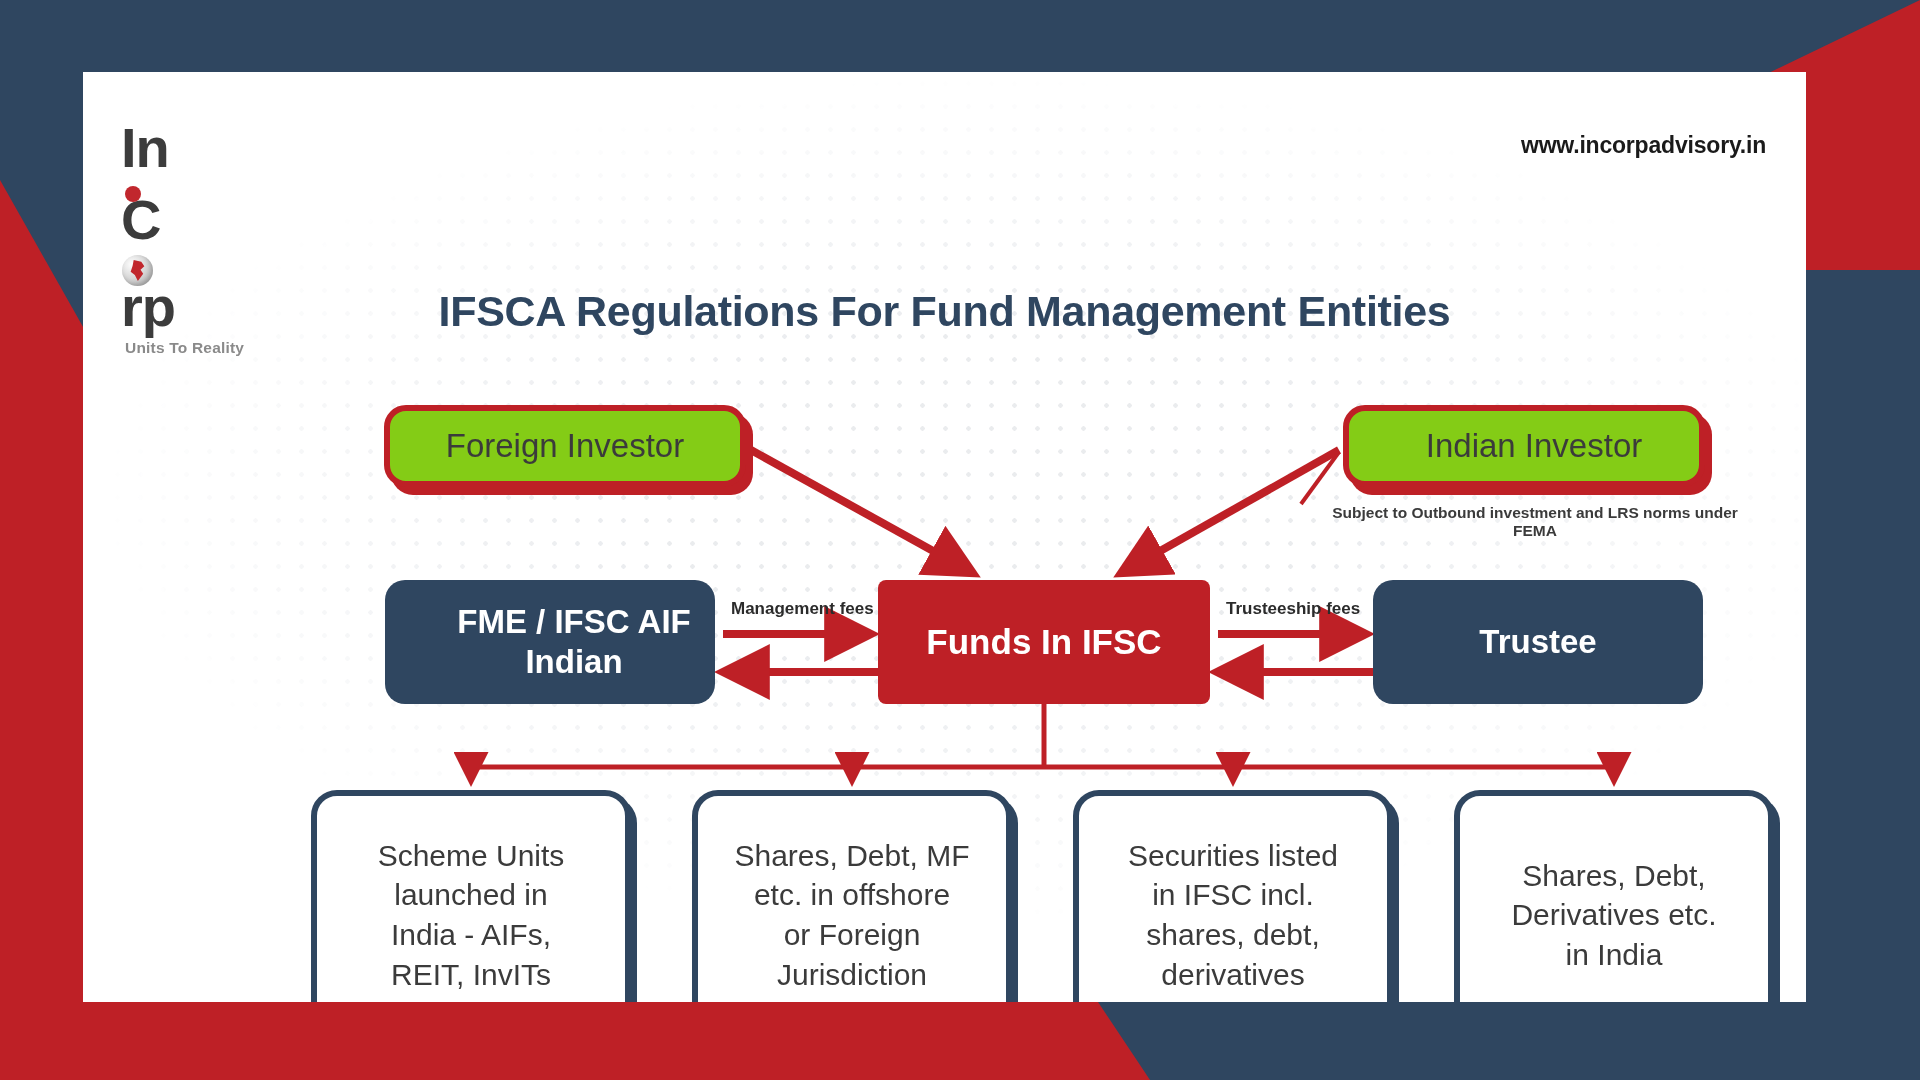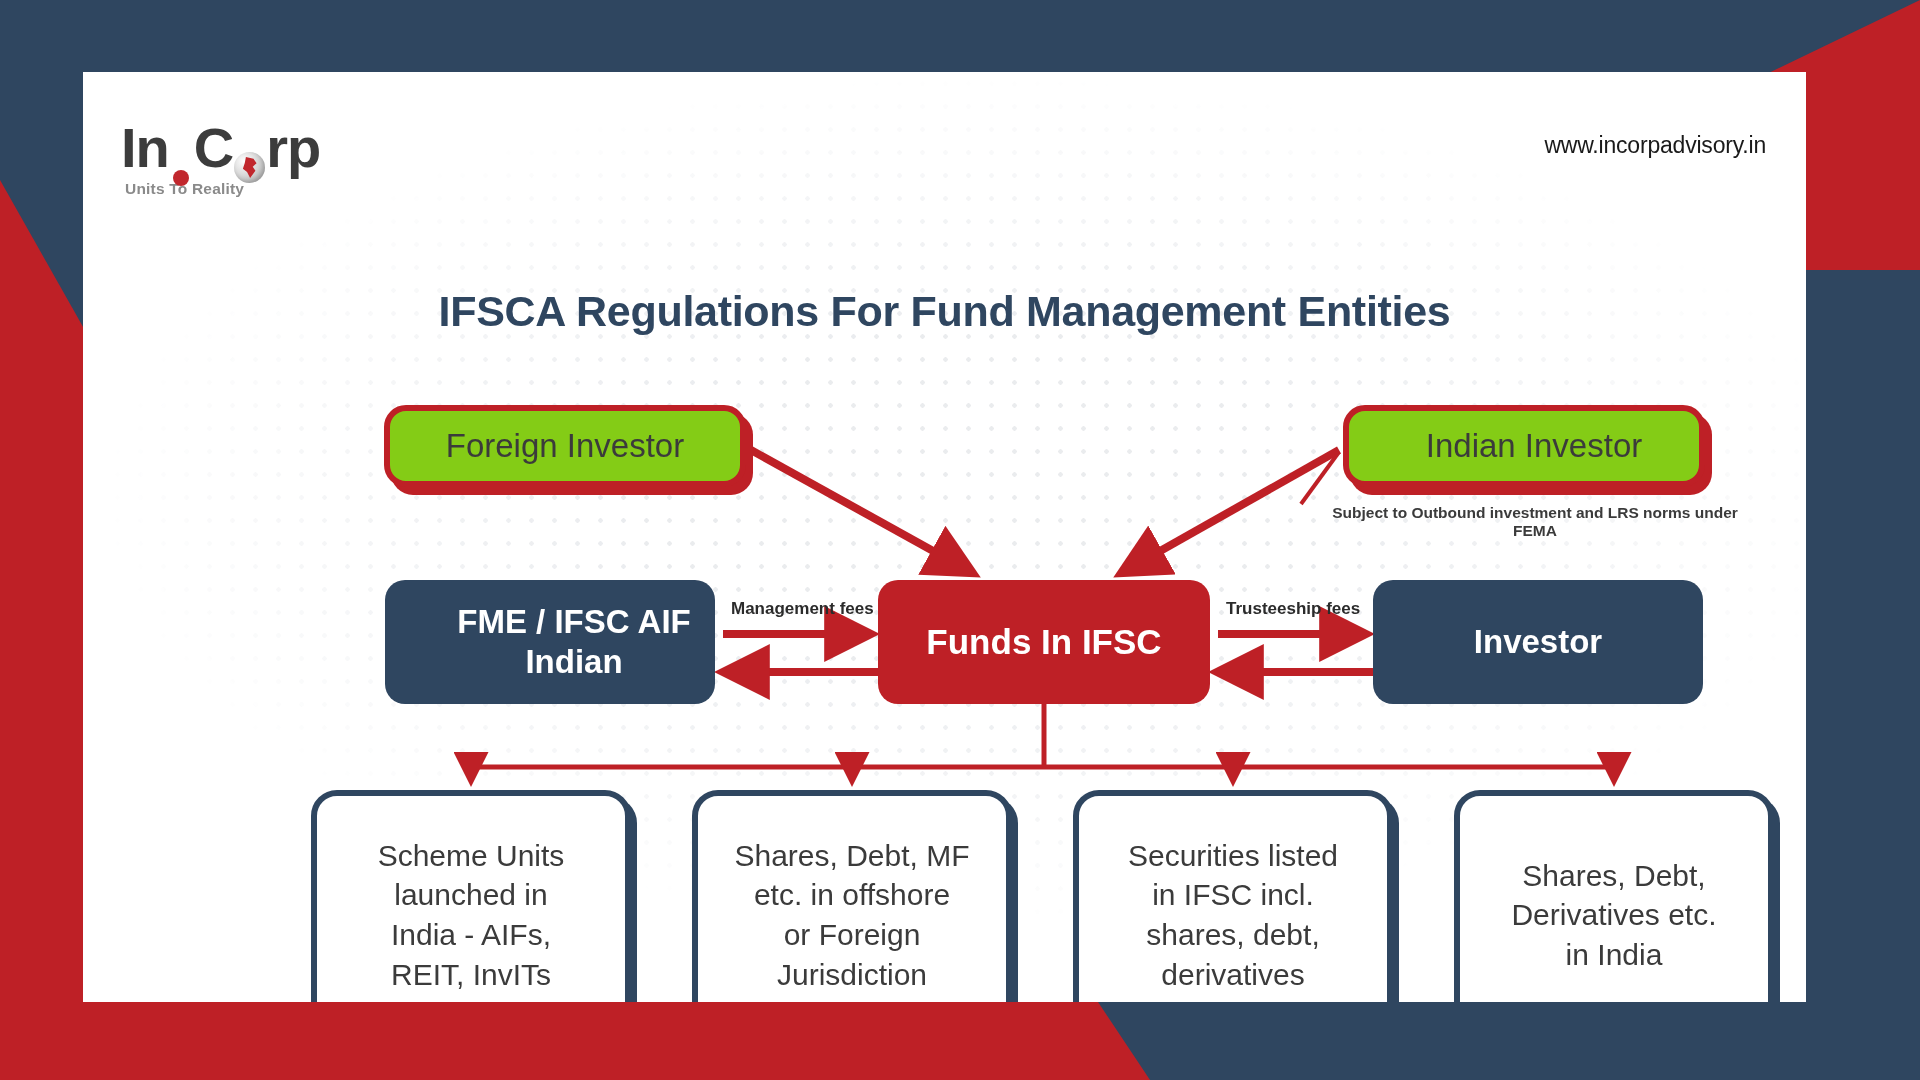--- a/index.html
+++ b/index.html
@@ -47,21 +47,21 @@
     opacity:.95;
     -webkit-mask-image:radial-gradient(ellipse 58% 52% at 52% 46%, #000 35%, rgba(0,0,0,.55) 62%, rgba(0,0,0,0) 88%);
     mask-image:radial-gradient(ellipse 58% 52% at 52% 46%, #000 35%, rgba(0,0,0,.55) 62%, rgba(0,0,0,0) 88%);
     pointer-events:none;
   }
 
   
   .logo{position:absolute;left:38px;top:48px;}
   .logo-word{
     font-size:56px;font-weight:bold;letter-spacing:-1px;color:#3C3C3C;
-    line-height:1;display:flex;align-items:flex-end;
+    line-height:1;display:flex;align-items:flex-start;flex-direction:column;
   }
   .logo-dot{
     width:16px;height:16px;border-radius:50%;background:#C1272D;
     display:inline-block;margin:0 5px 0 4px;position:relative;top:10px;
   }
   .logo-globe{
     width:31px;height:31px;border-radius:50%;
     background:radial-gradient(circle at 32% 30%, #ffffff 0%, #efefef 18%, #d8d8d8 46%, #b9b9b9 78%, #9a9a9a 100%);
     display:inline-block;position:relative;top:7px;margin:0 1px;
     box-shadow:inset -2px -2px 4px rgba(0,0,0,.18);
@@ -71,42 +71,42 @@
     background:#C1272D;
     clip-path:polygon(30% 0,70% 8%,86% 30%,66% 46%,80% 66%,52% 100%,36% 72%,14% 56%,24% 28%);
   }
   .logo-tagline{
     font-size:15.5px;font-weight:bold;color:#8A8A8A;margin-top:4px;margin-left:4px;
     letter-spacing:.2px;
   }
 
   .site-url{
     position:absolute;right:40px;top:60px;
-    font-size:23px;font-weight:normal;color:#1a1a1a;letter-spacing:-.2px;
+    font-size:23px;font-weight:bold;color:#1a1a1a;letter-spacing:-.2px;
   }
 
   .title{
     position:absolute;left:0;right:0;top:215px;text-align:center;
     font-size:43px;font-weight:bold;color:#2F4660;letter-spacing:-.3px;
   }
 
   
   .node{position:absolute;box-sizing:border-box;display:flex;align-items:center;justify-content:center;text-align:center;}
 
   .node-outline-red{
     background:#84cc16;border:6px solid #BE2026;border-radius:22px;
     color:#3B3B3B;font-size:33px;
     box-shadow:7px 8px 0 0 #BE2026;
   }
   .node-solid-navy{
     background:#2F4660;border-radius:20px;color:#ffffff;
     font-size:33px;font-weight:bold;line-height:1.2;
   }
   .node-solid-red{
-    background:#BE2026;border-radius:20px;color:#ffffff;
+    background:#BE2026;border-radius:8px;color:#ffffff;
     font-size:35px;font-weight:bold;
   }
   .node-outline-navy{
     background:#ffffff;border:6px solid #2F4660;border-radius:26px;
     color:#3B3B3B;font-size:30px;line-height:1.32;
     box-shadow:6px 7px 0 0 #2F4660;
   }
 
   
   #box-foreign-investor{left:301px;top:333px;width:362px;height:82px;}
@@ -206,21 +206,21 @@
         <div>FME / IFSC AIF</div>
         <div>Indian</div>
       </div>
     </div>
 
     <div id="box-funds" class="node node-solid-red">
       <span>Funds In IFSC</span>
     </div>
 
     <div id="box-trustee" class="node node-solid-navy">
-      <span>Investor</span>
+      <span>Trustee</span>
     </div>
 
     <div id="label-mgmt-fees" class="edge-label">Management fees</div>
     <div id="label-trustee-fees" class="edge-label">Trusteeship fees</div>
 
     <div id="leaf-0" class="node node-outline-navy">
       <div>
           <div>Scheme Units</div>
           <div>launched in</div>
           <div>India - AIFs,</div>

